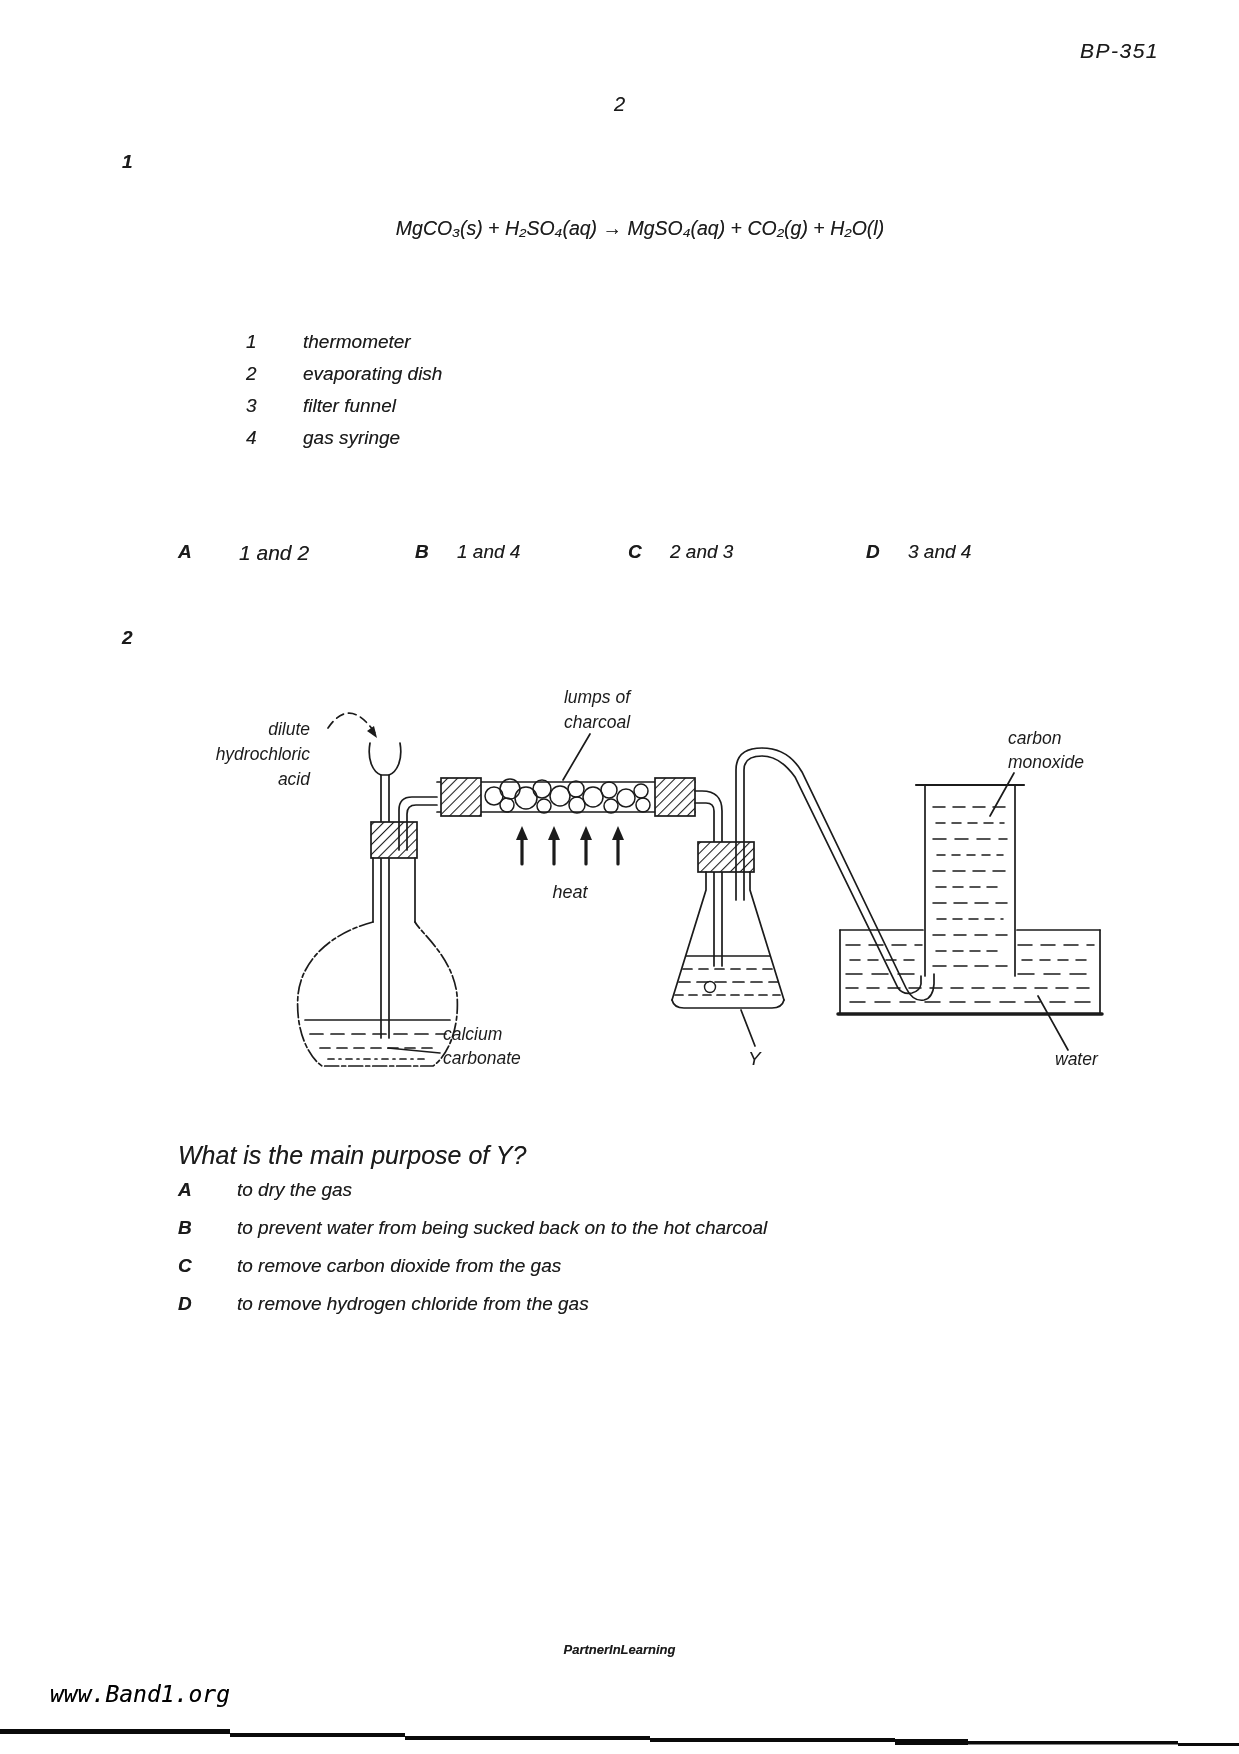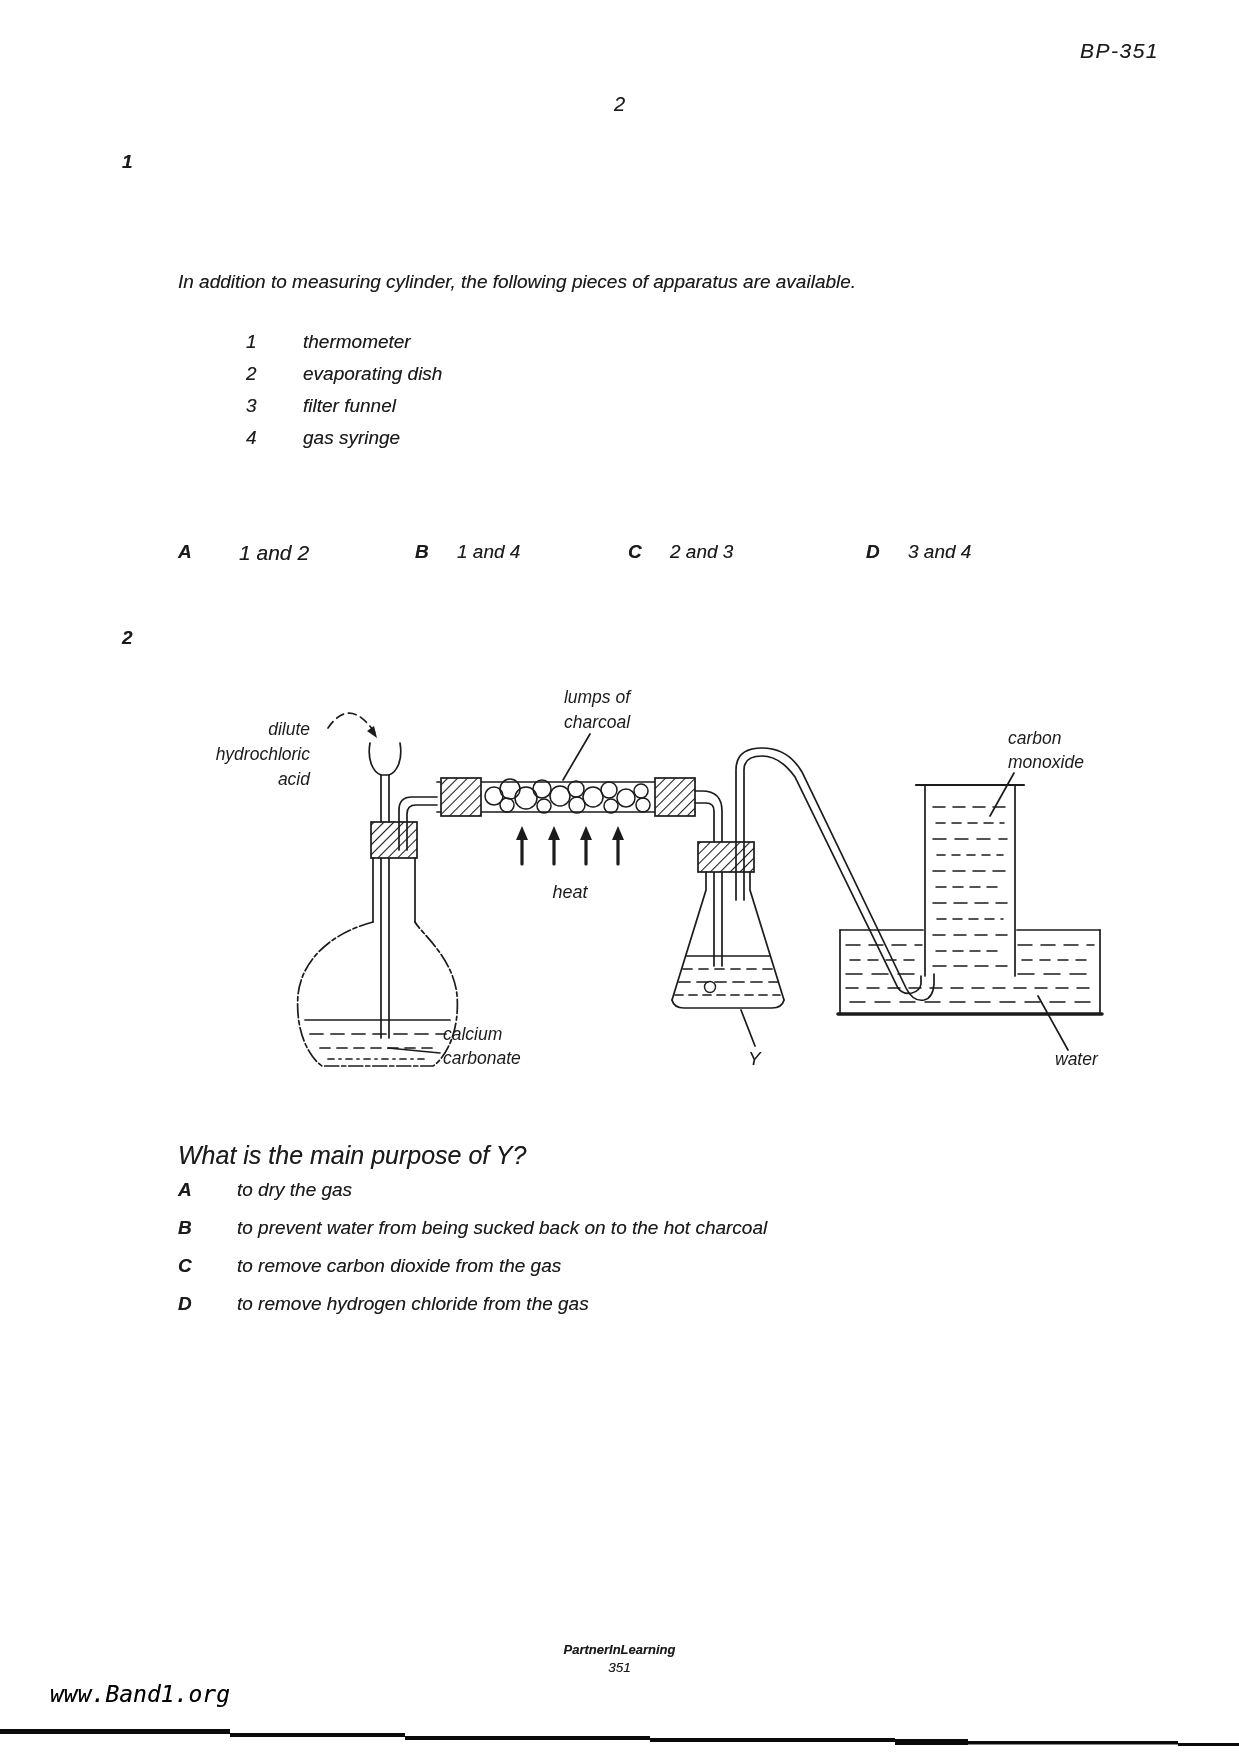--- a/index.html
+++ b/index.html
@@ -21,22 +21,22 @@
 </head>
 <body>
 
 <div id="page">
 
   <div class="t" style="left:1080px;top:38px;font-size:21px;letter-spacing:1.5px;">BP-351</div>
   <div class="t center" style="top:92px;font-size:20px;">2</div>
 
   <div class="t b" style="left:122px;top:150px;font-size:19px;">1</div>
 
-
-  <div class="t" style="left:178px;top:270px;font-size:19px;">In addition to measuring cylinder, the following pieces of apparatus are available.</div>
+  <div class="t" style="left:280px;top:216px;width:720px;text-align:center;font-size:19.5px;">MgCO₃(s) + H₂SO₄(aq) → MgSO₄(aq) + CO₂(g) + H₂O(l)</div>
+
 
   <div>
     <div class="t" style="left:246px;top:330px;font-size:19px;">1</div>
     <div class="t" style="left:303px;top:330px;font-size:19px;">thermometer</div>
     <div class="t" style="left:246px;top:362px;font-size:19px;">2</div>
     <div class="t" style="left:303px;top:362px;font-size:19px;">evaporating dish</div>
     <div class="t" style="left:246px;top:394px;font-size:19px;">3</div>
     <div class="t" style="left:303px;top:394px;font-size:19px;">filter funnel</div>
     <div class="t" style="left:246px;top:426px;font-size:19px;">4</div>
     <div class="t" style="left:303px;top:426px;font-size:19px;">gas syringe</div>
@@ -213,21 +213,20 @@
     <div class="t" style="left:237px;top:1178px;font-size:19px;">to dry the gas</div>
     <div class="t b" style="left:178px;top:1216px;font-size:19px;">B</div>
     <div class="t" style="left:237px;top:1216px;font-size:19px;">to prevent water from being sucked back on to the hot charcoal</div>
     <div class="t b" style="left:178px;top:1254px;font-size:19px;">C</div>
     <div class="t" style="left:237px;top:1254px;font-size:19px;">to remove carbon dioxide from the gas</div>
     <div class="t b" style="left:178px;top:1292px;font-size:19px;">D</div>
     <div class="t" style="left:237px;top:1292px;font-size:19px;">to remove hydrogen chloride from the gas</div>
   </div>
 
   <div class="t b center" style="top:1642px;font-size:13px;">PartnerInLearning</div>
-  <div class="t center" style="top:1660px;font-size:13.5px;">351</div>
   <div class="t mono" style="left:50px;top:1680px;font-size:23px;color:#000000;">www.Band1.org</div>
 
   <svg style="left:0;top:1726px;" width="1239" height="24" viewBox="0 0 1239 24">
     <g fill="#0a0a0a" stroke="none">
       <rect x="0" y="3" width="230" height="5"></rect>
       <rect x="230" y="7" width="175" height="4"></rect>
       <rect x="405" y="10" width="245" height="4"></rect>
       <rect x="650" y="12" width="245" height="4"></rect>
       <rect x="895" y="13" width="73" height="6"></rect>
       <rect x="968" y="15" width="210" height="3.5"></rect>

